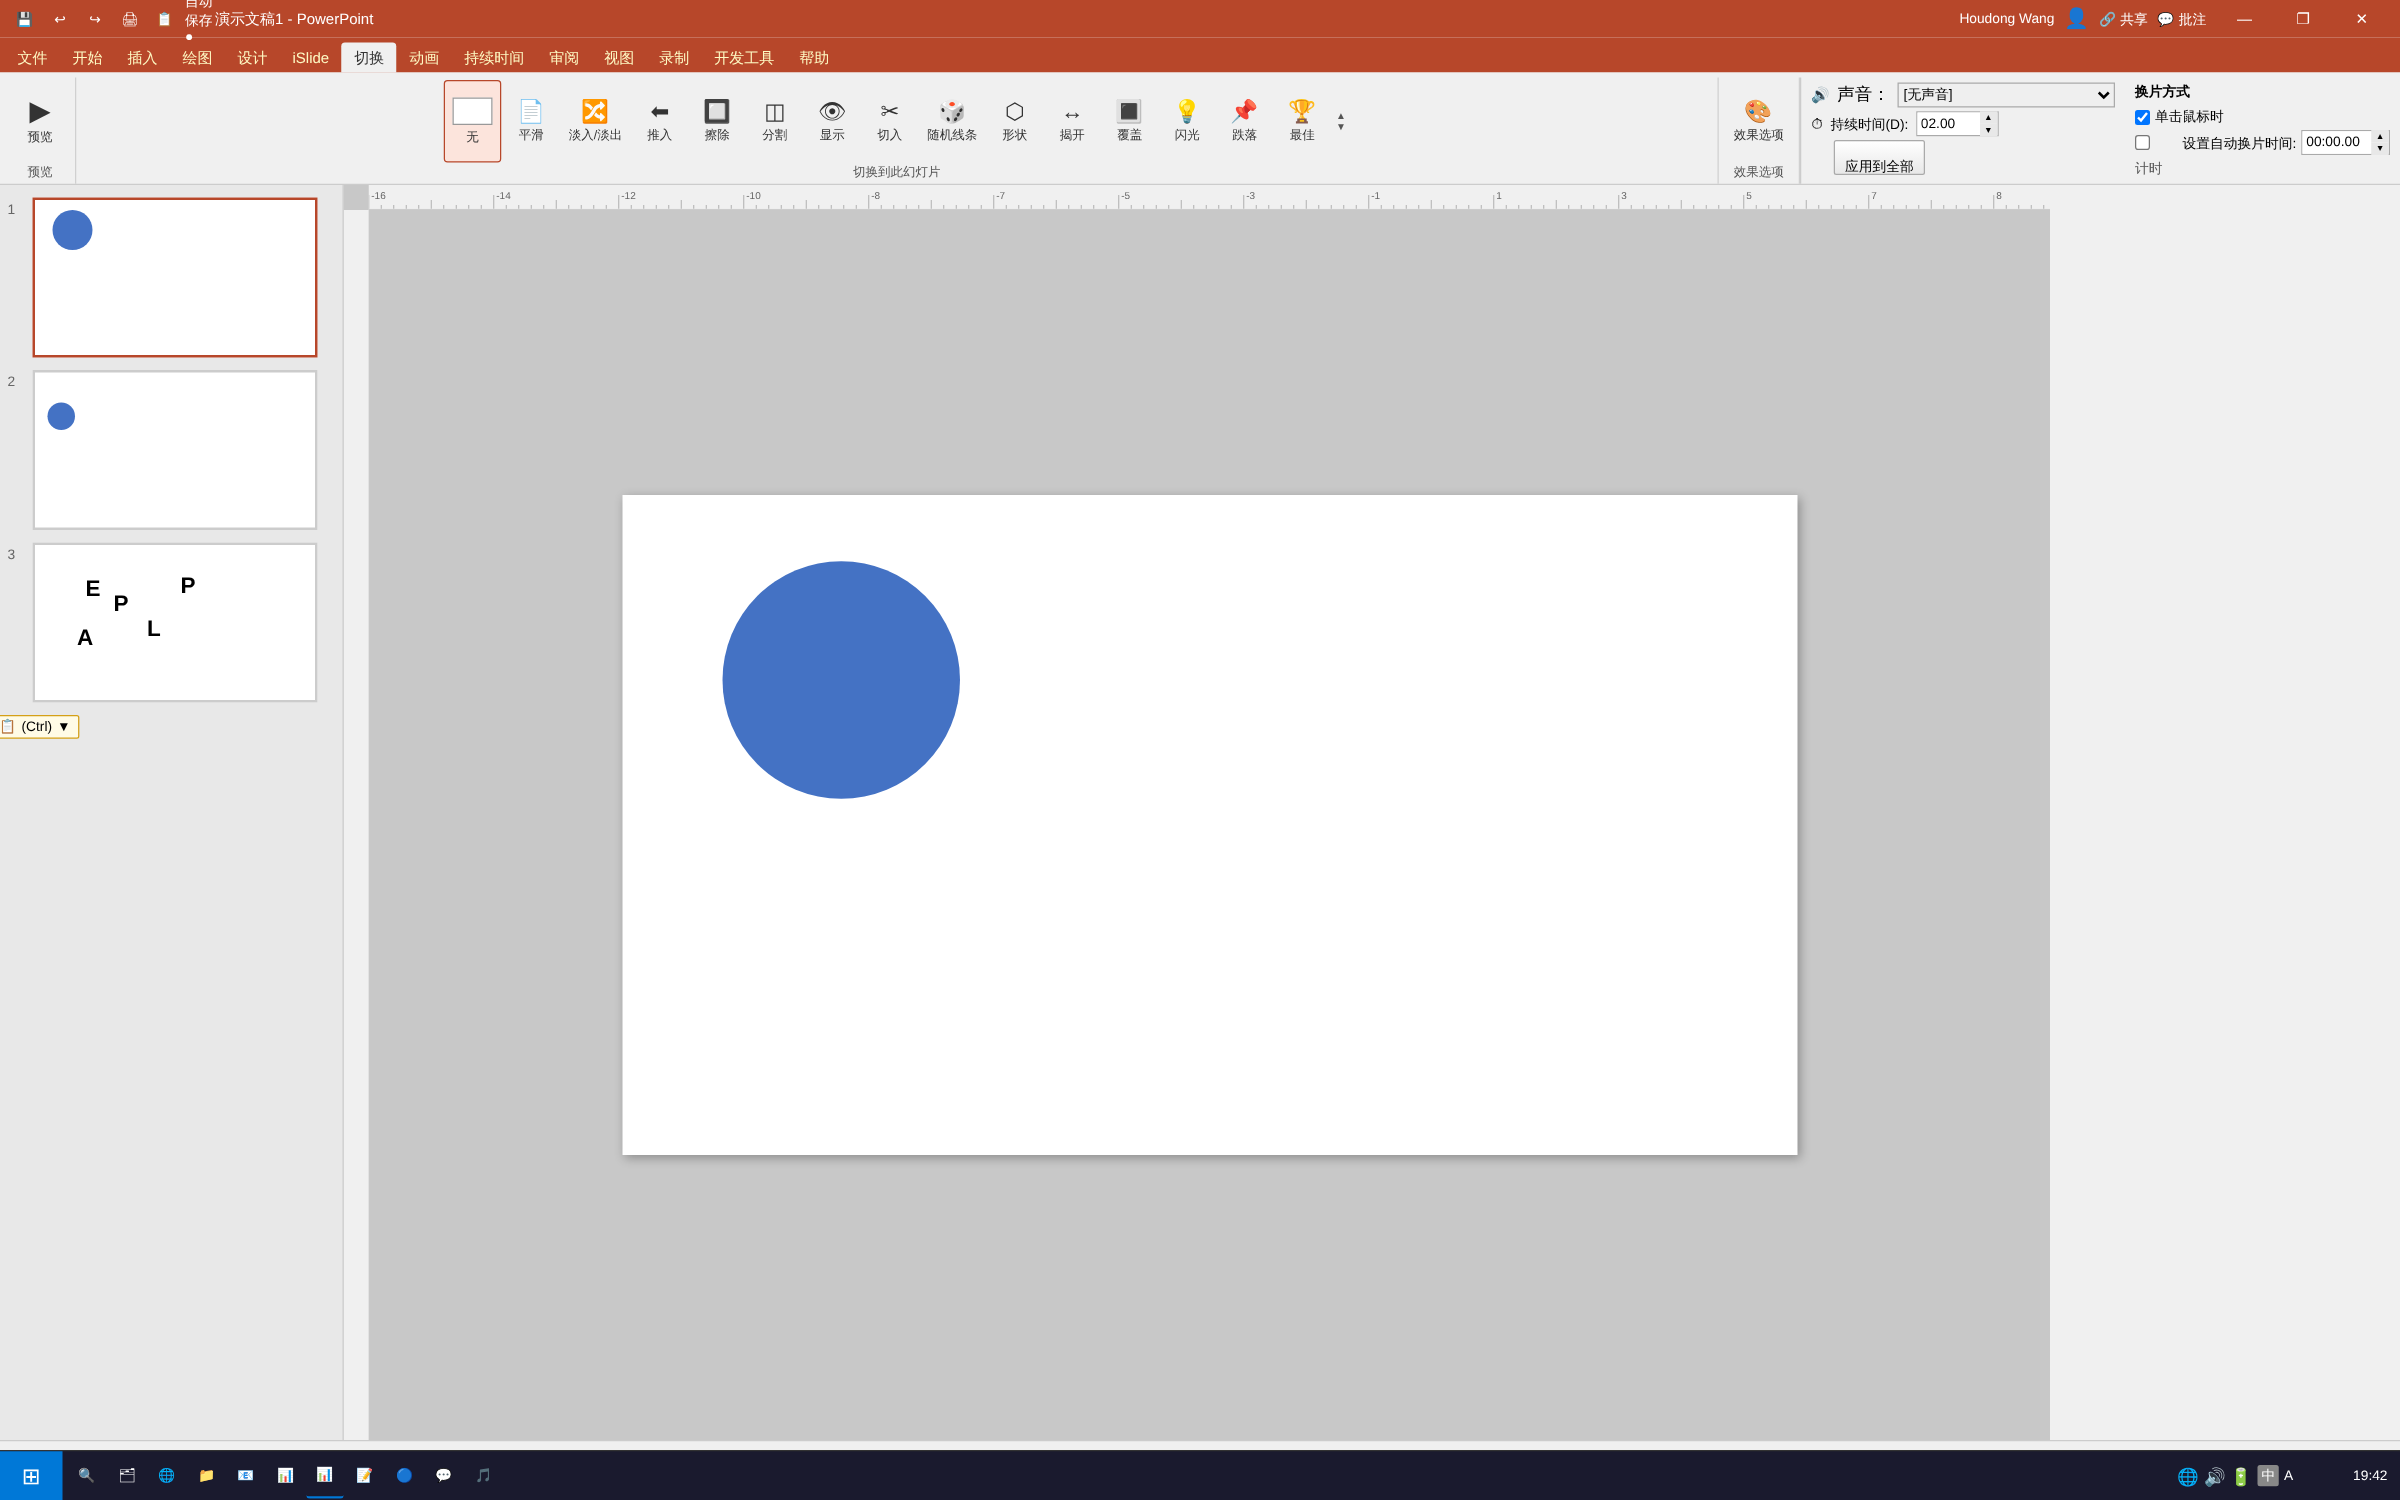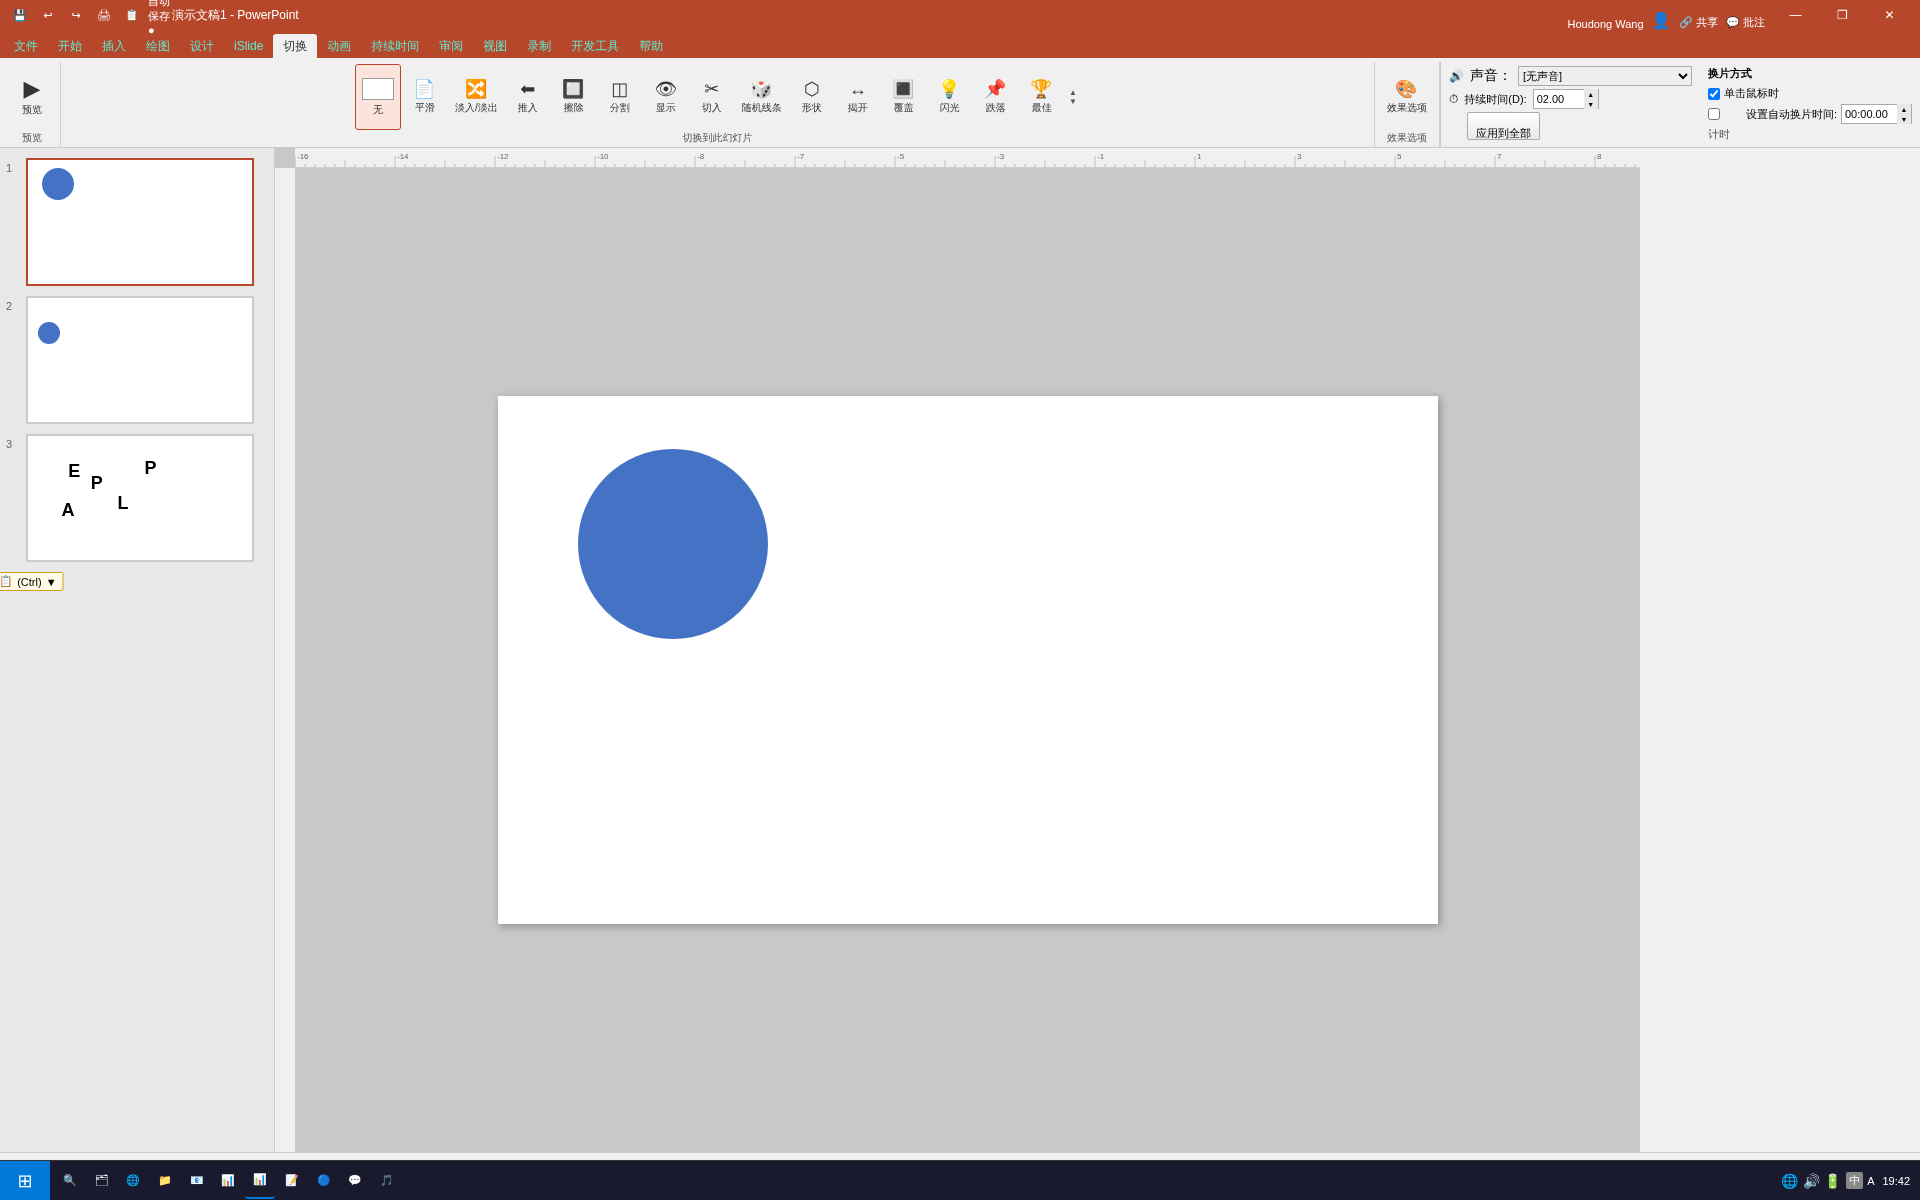--- a/index.html
+++ b/index.html
@@ -17,21 +17,21 @@
     #titlebar .left-icons { display: flex; align-items: center; gap: 4px; }
     #titlebar .left-icons span { font-size: 11px; cursor: pointer; }
 
     
     #ribbon-tabs {
       width: 100%; height: 28px; background: #b7472a;
       display: flex; align-items: flex-end; padding-left: 4px;
     }
     .ribbon-tab {
       height: 24px; padding: 0 10px; display: flex; align-items: center;
-      font-size: 12px; color: #5eead4; cursor: pointer; border-radius: 3px 3px 0 0;
+      font-size: 12px; color: #fef9c3; cursor: pointer; border-radius: 3px 3px 0 0;
     }
     .ribbon-tab.active { background: #f0f0f0; color: #333; }
 
     
     #ribbon {
       width: 100%; height: 90px; background: #f0f0f0;
       border-bottom: 1px solid #ccc;
       display: flex; align-items: stretch; padding: 4px 0 0 4px;
     }
     .ribbon-group {
@@ -118,21 +118,21 @@
       position: fixed; bottom: 0; left: 0; right: 0; height: 40px;
       background: #1a1a2e; display: flex; align-items: center;
       border-top: 1px solid #333;
     }
     .taskbar-start { width: 50px; height: 40px; display: flex; align-items: center; justify-content: center; background: #0078d7; cursor: pointer; font-size: 18px; color: white; }
     .taskbar-items { display: flex; align-items: center; flex: 1; padding: 0 5px; gap: 2px; }
     .taskbar-item { height: 36px; padding: 0 8px; display: flex; align-items: center; gap: 4px; cursor: pointer; border-radius: 3px; font-size: 11px; color: white; }
     .taskbar-right { display: flex; align-items: center; gap: 8px; padding-right: 10px; font-size: 11px; color: white; }
     .sys-tray { display: flex; align-items: center; gap: 4px; }
     .tray-icon { font-size: 14px; cursor: pointer; }
-    .taskbar-time { text-align: right; font-size: 11px; }
+    .taskbar-time { text-align: right; font-size: 11px; margin-left: 40px; }
 
     
     .paste-indicator {
       position: absolute; top: 2px; left: 50%; transform: translateX(-50%);
       background: #fffbe6; border: 1px solid #d4a017;
       font-size: 11px; padding: 2px 6px; white-space: nowrap;
       display: flex; align-items: center; gap: 4px; cursor: pointer;
       z-index: 10; border-radius: 2px;
     }
 
@@ -173,21 +173,21 @@
 <div id="titlebar">
   <div class="left-icons">
     <span class="qa-btn">💾</span>
     <span class="qa-btn">↩</span>
     <span class="qa-btn">↪</span>
     <span class="qa-btn">🖨</span>
     <span class="qa-btn">📋</span>
     <span class="qa-btn">自动保存 ●</span>
   </div>
   <div class="title">演示文稿1 - PowerPoint</div>
-  <div style="display:flex;align-items:flex-end;gap:8px;">
+  <div style="display:flex;align-items:center;gap:8px;">
     <span style="font-size:11px;">Houdong Wang</span>
     <span style="font-size:16px;">👤</span>
     <span style="font-size:11px;">🔗 共享</span>
     <span style="font-size:11px;">💬 批注</span>
     <div class="win-controls">
       <div class="win-btn">—</div>
       <div class="win-btn">❐</div>
       <div class="win-btn close">✕</div>
     </div>
   </div>

